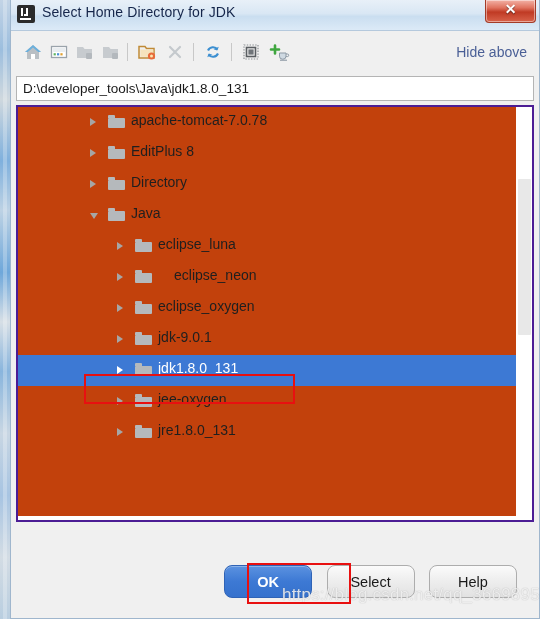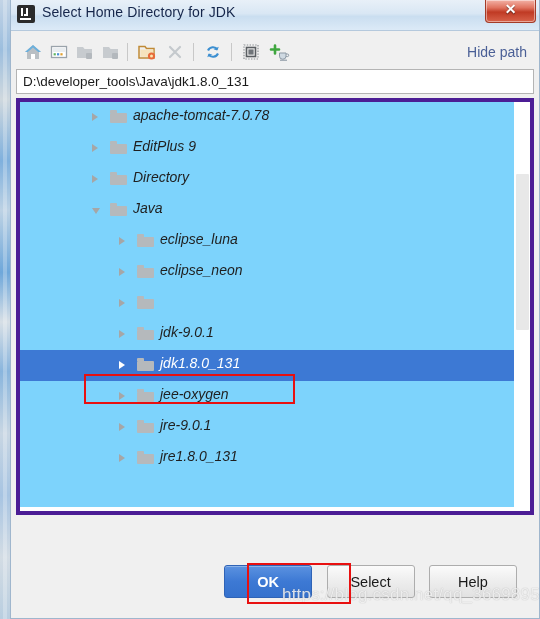--- a/index.html
+++ b/index.html
@@ -162,45 +162,44 @@
     right: 7px;
     top: 9px;
     font-size: 14px;
     color: #4a5f96;
     cursor: pointer;
   }
 
   
   .path-field {
     position: relative;
-    margin: 0 5px 0 5px;
+    margin: 7px 5px 0 5px;
     height: 25px;
     background: #ffffff;
     border: 1px solid #b4b4b4;
     box-sizing: border-box;
   }
   .path-text {
     position: absolute;
     left: 6px;
     top: 4px;
     font-size: 13.5px;
     color: #1a1a1a;
     white-space: nowrap;
   }
 
   
   .tree-wrap {
     position: relative;
     margin: 4px 5px 0 5px;
     height: 417px;
-    background: #7dd3fc;
-    border: 4px solid #4c1d95;
+    background: #c2410c;
+    border: 2px solid #4c1d95;
     box-sizing: border-box;
     overflow: hidden;
-    font-style: italic;
   }
   .tree {
     position: absolute;
     left: 0; top: 0;
     width: 503px;
   }
   .tree-row {
     position: relative;
     height: 31px;
     white-space: nowrap;
@@ -334,21 +333,21 @@
     box-sizing: border-box;
   }
   .btn {
     display: inline-block;
     width: 88px;
     height: 33px;
     line-height: 33px;
     text-align: center;
     font-size: 14.5px;
     margin-left: 10px;
-    border-radius: 3px;
+    border-radius: 8px;
     cursor: pointer;
     box-sizing: border-box;
     vertical-align: top;
   }
   .btn.default {
     background: linear-gradient(180deg, #5b92e0 0%, #3d79d4 50%, #3571cd 100%);
     border: 1px solid #2f63b6;
     color: #ffffff;
     font-weight: bold;
     box-shadow: inset 0 1px 0 rgba(255,255,255,0.3);
@@ -484,21 +483,21 @@
 
       <div class="tb-icon" style="left:252px;">
         <svg width="22" height="22" viewBox="0 0 22 22">
           <path d="M7 4.5 v8 M3 8.5 h8" stroke="#3fa63f" stroke-width="2.6" stroke-linecap="round"></path>
           <path d="M11.5 12 h6.5 v3.2 a3 3 0 0 1 -3 3 h-0.5 a3 3 0 0 1 -3 -3 Z" fill="#cfd9e2" stroke="#8d99a5" stroke-width="1"></path>
           <path d="M18 13 h1.4 a1.3 1.3 0 0 1 0 2.6 H18" fill="none" stroke="#8d99a5" stroke-width="1"></path>
           <path d="M12 19.2 h7" stroke="#8d99a5" stroke-width="1.1"></path>
         </svg>
       </div>
 
-      <div class="hide-path">Hide path</div>
+      <div class="hide-path">Hide above</div>
     </div>
 
     <div class="path-field">
       <div class="path-text">D:\developer_tools\Java\jdk1.8.0_131</div>
     </div>
 
     <div class="tree-wrap">
       <div class="tree" id="tree">
           <div class="tree-row">
             <div class="arrow collapsed" style="left: 72px;"></div>
@@ -507,21 +506,21 @@
               <div class="body"></div>
             </div>
             <div class="label" style="left: 113px;">apache-tomcat-7.0.78</div>
           </div>
           <div class="tree-row">
             <div class="arrow collapsed" style="left: 72px;"></div>
             <div class="folder" style="left: 90px;">
               <div class="tab"></div>
               <div class="body"></div>
             </div>
-            <div class="label" style="left: 113px;">EditPlus 9</div>
+            <div class="label" style="left: 113px;">EditPlus 8</div>
           </div>
           <div class="tree-row">
             <div class="arrow collapsed" style="left: 72px;"></div>
             <div class="folder" style="left: 90px;">
               <div class="tab"></div>
               <div class="body"></div>
             </div>
             <div class="label" style="left: 113px;">Directory</div>
           </div>
           <div class="tree-row">
@@ -539,28 +538,29 @@
               <div class="body"></div>
             </div>
             <div class="label" style="left: 140px; text-align: center;">eclipse_luna</div>
           </div>
           <div class="tree-row">
             <div class="arrow collapsed" style="left: 99px;"></div>
             <div class="folder" style="left: 117px;">
               <div class="tab"></div>
               <div class="body"></div>
             </div>
-            <div class="label" style="left: 140px;">eclipse_neon</div>
+            <div class="label" style="left: 156px;">eclipse_neon</div>
           </div>
           <div class="tree-row">
             <div class="arrow collapsed" style="left: 99px;"></div>
             <div class="folder" style="left: 117px;">
               <div class="tab"></div>
               <div class="body"></div>
             </div>
+            <div class="label" style="left: 140px;">eclipse_oxygen</div>
           </div>
           <div class="tree-row">
             <div class="arrow collapsed" style="left: 99px;"></div>
             <div class="folder" style="left: 117px;">
               <div class="tab"></div>
               <div class="body"></div>
             </div>
             <div class="label" style="left: 140px;">jdk-9.0.1</div>
           </div>
           <div class="tree-row selected">
@@ -571,28 +571,20 @@
             </div>
             <div class="label" style="left: 140px;">jdk1.8.0_131</div>
           </div>
           <div class="tree-row">
             <div class="arrow collapsed" style="left: 99px;"></div>
             <div class="folder" style="left: 117px;">
               <div class="tab"></div>
               <div class="body"></div>
             </div>
             <div class="label" style="left: 140px;">jee-oxygen</div>
-          </div>
-          <div class="tree-row">
-            <div class="arrow collapsed" style="left: 99px;"></div>
-            <div class="folder" style="left: 117px;">
-              <div class="tab"></div>
-              <div class="body"></div>
-            </div>
-            <div class="label" style="left: 140px;">jre-9.0.1</div>
           </div>
           <div class="tree-row">
             <div class="arrow collapsed" style="left: 99px;"></div>
             <div class="folder" style="left: 117px;">
               <div class="tab"></div>
               <div class="body"></div>
             </div>
             <div class="label" style="left: 140px;">jre1.8.0_131</div>
           </div>
         </div>

